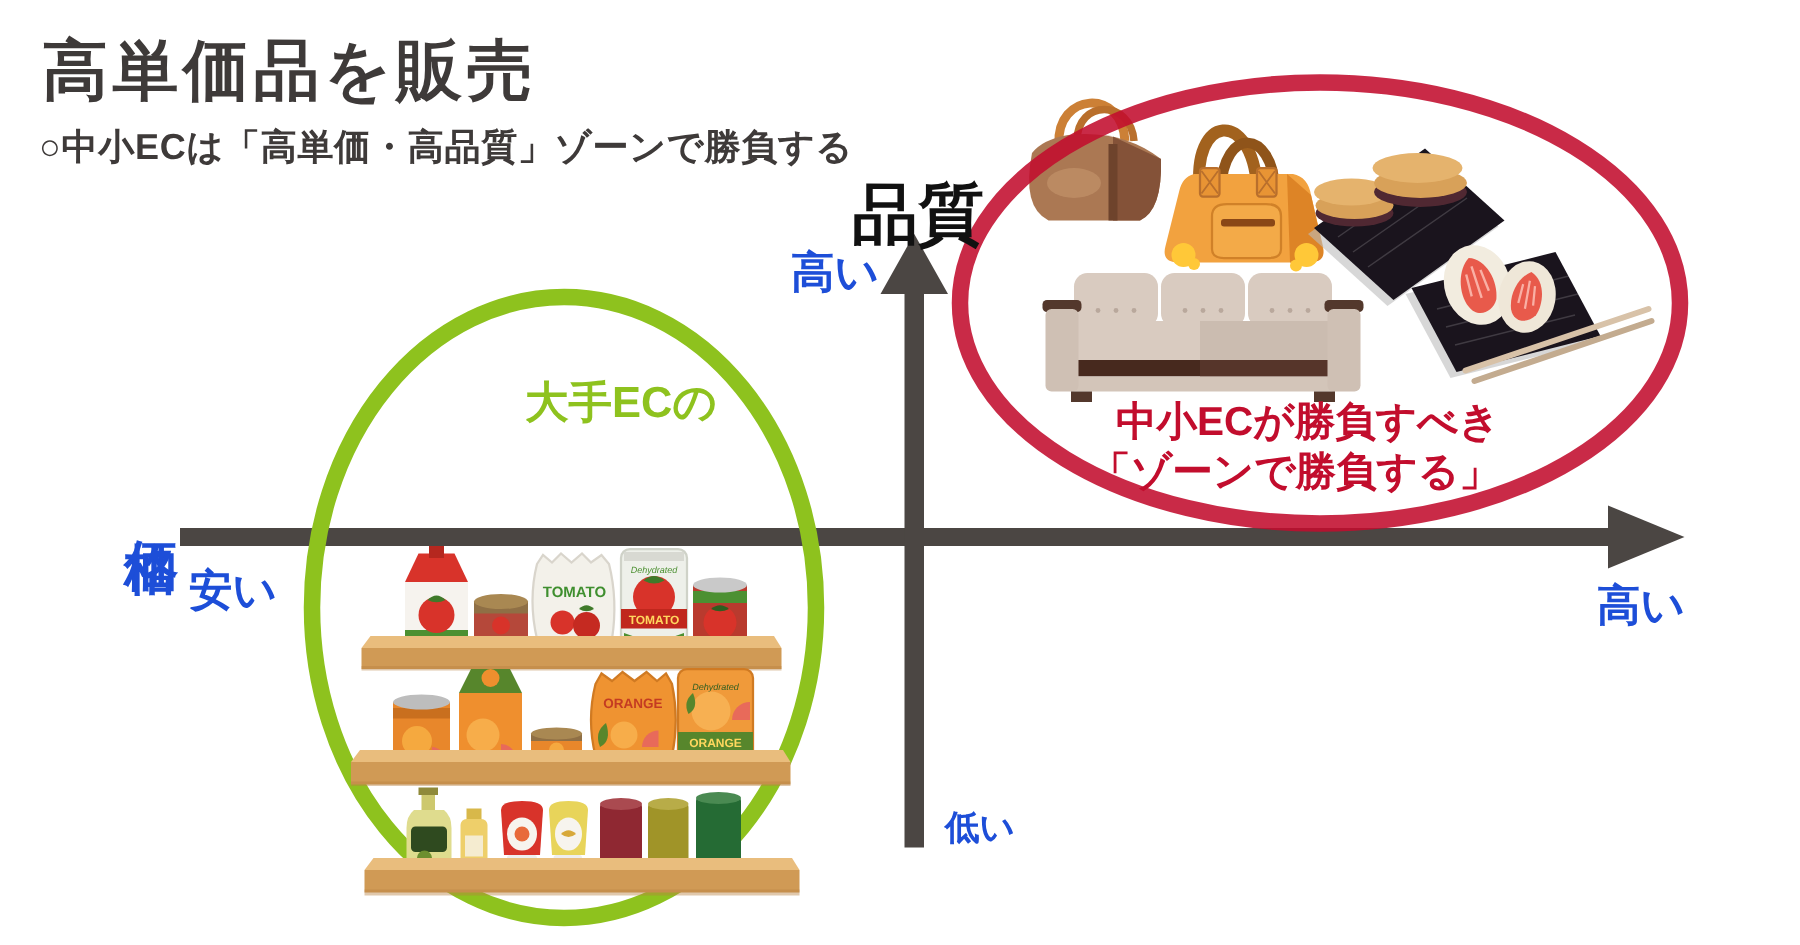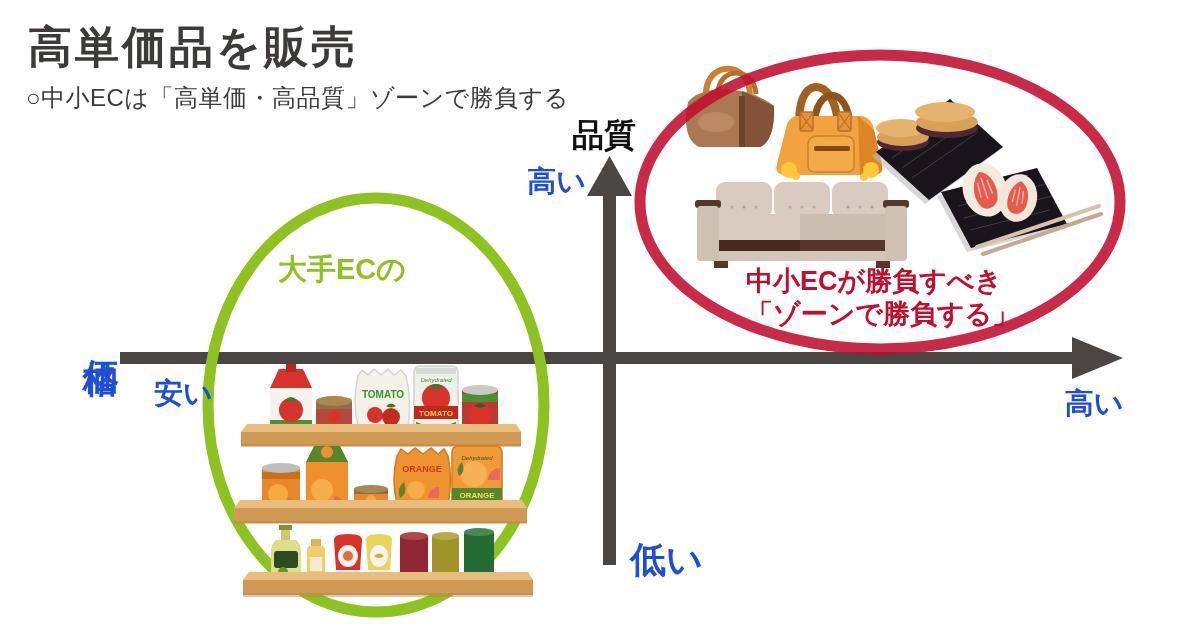--- a/index.html
+++ b/index.html
@@ -10,36 +10,36 @@
     font-family:"Liberation Sans","DejaVu Sans",sans-serif;
   }
   .layer { position:absolute; inset:0; }
   svg.art { position:absolute; left:0; top:0; }
   .txt { position:absolute; color:#1d4ed8; white-space:nowrap; }
   .page-title {
     left:28px; top:18px; font-size:44px; font-weight:bold;
     color:#3e3a39; letter-spacing:3px;
   }
   .page-subtitle {
-    left:26px; top:82px; font-size:24px; font-weight:normal;
+    left:26px; top:82px; font-size:24px; font-weight:bold;
     color:#3e3a39; letter-spacing:0.5px;
   }
   .axis-label { font-weight:bold; color:#111; }
-  .v-axis-title { left:552px; top:114px; width:84px; text-align:right; font-size:32px; }
+  .v-axis-title { left:568px; top:114px; width:84px; text-align:right; font-size:44px; }
   .v-top-tick  { left:516px; top:162px; width:70px; text-align:right; font-size:29px; font-weight:bold; }
-  .v-bottom-tick { left:630px; top:536px; font-size:36px; font-weight:bold; }
+  .v-bottom-tick { left:630px; top:536px; font-size:23px; font-weight:bold; }
   .h-axis-title {
     left:76px; top:331px; font-size:36px; font-weight:bold;
     writing-mode:vertical-rl; text-orientation:upright; letter-spacing:2px;
   }
-  .h-left-tick { left:126px; top:374px; font-size:29px; font-weight:bold;margin-left:28px; }
+  .h-left-tick { left:126px; top:374px; font-size:29px; font-weight:bold; }
   .h-right-tick { left:1044px; top:384px; width:100px; text-align:center; font-size:29px; font-weight:bold; }
-  .zone-label { text-align:left; font-weight:bold; line-height:1.22; }
+  .zone-label { text-align:right; font-weight:bold; line-height:1.22; }
   .pb-label { left:278px; top:252px; width:200px; font-size:29px; color:#8ec21e; }
-  .premium-label { left:746px; top:265px; width:300px; font-size:27px; color:#c20d2d; }
+  .premium-label { left:700px; top:265px; width:300px; font-size:27px; color:#c20d2d; }
 </style>
 </head>
 <body>
 
 <div class="canvas">
 
   <svg class="art" width="1200" height="630" viewBox="0 0 1200 630">
 
     <g>
       <rect x="120" y="352" width="958" height="12" fill="#4b4643"></rect>

